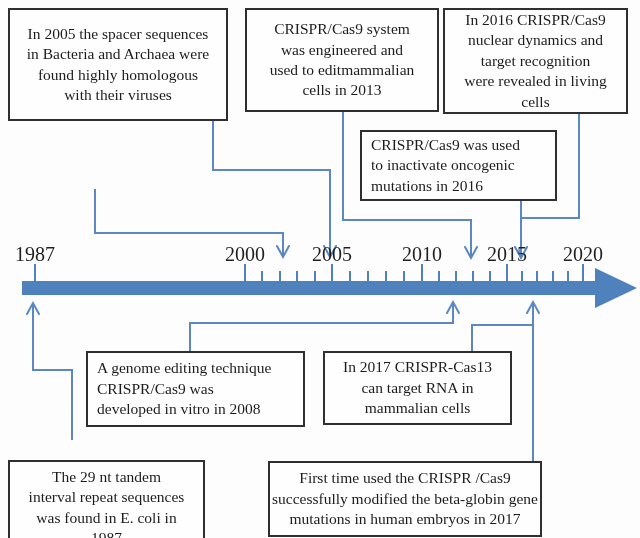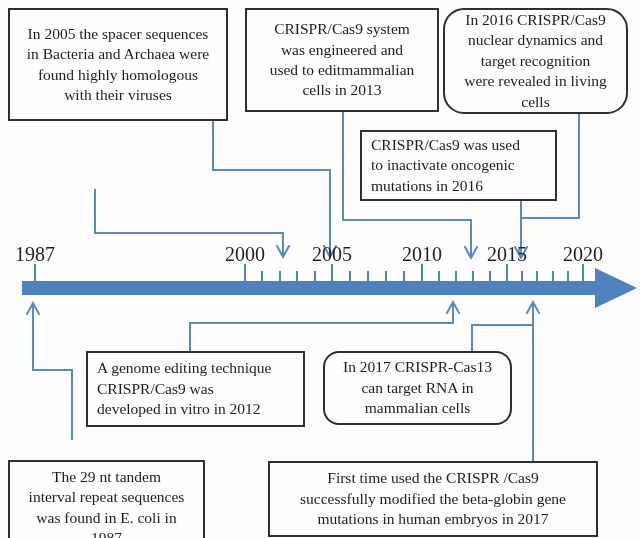--- a/index.html
+++ b/index.html
@@ -8,27 +8,27 @@
     background:#fdfdfd;font-family:"Liberation Serif","DejaVu Serif",serif;color:#1c1c1c;
   }
   .evbox{
     position:absolute;box-sizing:border-box;border:2px solid #2f2f2f;background:#fefefe;
     display:flex;align-items:center;justify-content:center;
     font-size:15.5px;line-height:1.32;text-align:center;white-space:pre-line;z-index:2;
   }
   .evbox.left{justify-content:flex-start;text-align:left;padding-left:9px;padding-right:20px;}
   #box-spacer-2005   {left:8px;  top:8px;   width:220px;height:113px;}
   #box-engineered-2013{left:245px;top:8px;  width:194px;height:104px;}
-  #box-nuclear-2016  {left:443px;top:8px;   width:185px;height:106px;border-radius:21px;}
+  #box-nuclear-2016  {left:443px;top:8px;   width:185px;height:106px;}
   #box-named-2002    {left:8px;  top:143px; width:175px;height:46px;}
   #box-oncogenic-2016{left:360px;top:130px; width:197px;height:71px;}
   #box-invitro-2012  {left:86px; top:351px; width:219px;height:76px;}
-  #box-cas13-2017    {left:323px;top:351px; width:189px;height:74px;border-radius:16px;}
+  #box-cas13-2017    {left:323px;top:351px; width:189px;height:74px;}
   #box-ecoli-1987    {left:8px;  top:460px; width:197px;height:95px;}
-  #box-embryos-2017  {left:268px;top:461px; width:330px;height:76px;}
+  #box-embryos-2017  {left:268px;top:461px; width:274px;height:76px;}
   #timeline-svg{position:absolute;left:0;top:0;z-index:1;}
 </style>
 </head>
 <body>
 
 <div id="figure">
   <svg id="timeline-svg" width="640" height="538">
       <polyline points="95,189 95,233 283,233 283,257" fill="none" stroke="#5b87c3" stroke-width="2"></polyline>
       <polyline points="277,246 283,257 289,246" fill="none" stroke="#5b87c3" stroke-width="2" stroke-linecap="round"></polyline>
       <polyline points="213,98 213,170 330,170 330,257" fill="none" stroke="#5b87c3" stroke-width="2"></polyline>
@@ -88,21 +88,21 @@
   <div class="evbox" id="box-nuclear-2016">In 2016 CRISPR/Cas9
 nuclear dynamics and
 target recognition
 were revealed in living
 cells</div>
   <div class="evbox left" id="box-oncogenic-2016">CRISPR/Cas9 was used
 to inactivate oncogenic
 mutations in 2016</div>
   <div class="evbox left" id="box-invitro-2012">A genome editing technique
 CRISPR/Cas9 was
-developed in vitro in 2012</div>
+developed in vitro in 2008</div>
   <div class="evbox" id="box-cas13-2017">In 2017 CRISPR-Cas13
 can target RNA in
 mammalian cells</div>
   <div class="evbox" id="box-ecoli-1987">The 29 nt tandem
 interval repeat sequences
 was found in E. coli in
 1987</div>
   <div class="evbox" id="box-embryos-2017">First time used the CRISPR /Cas9
 successfully modified the beta-globin gene
 mutations in human embryos in 2017</div>

